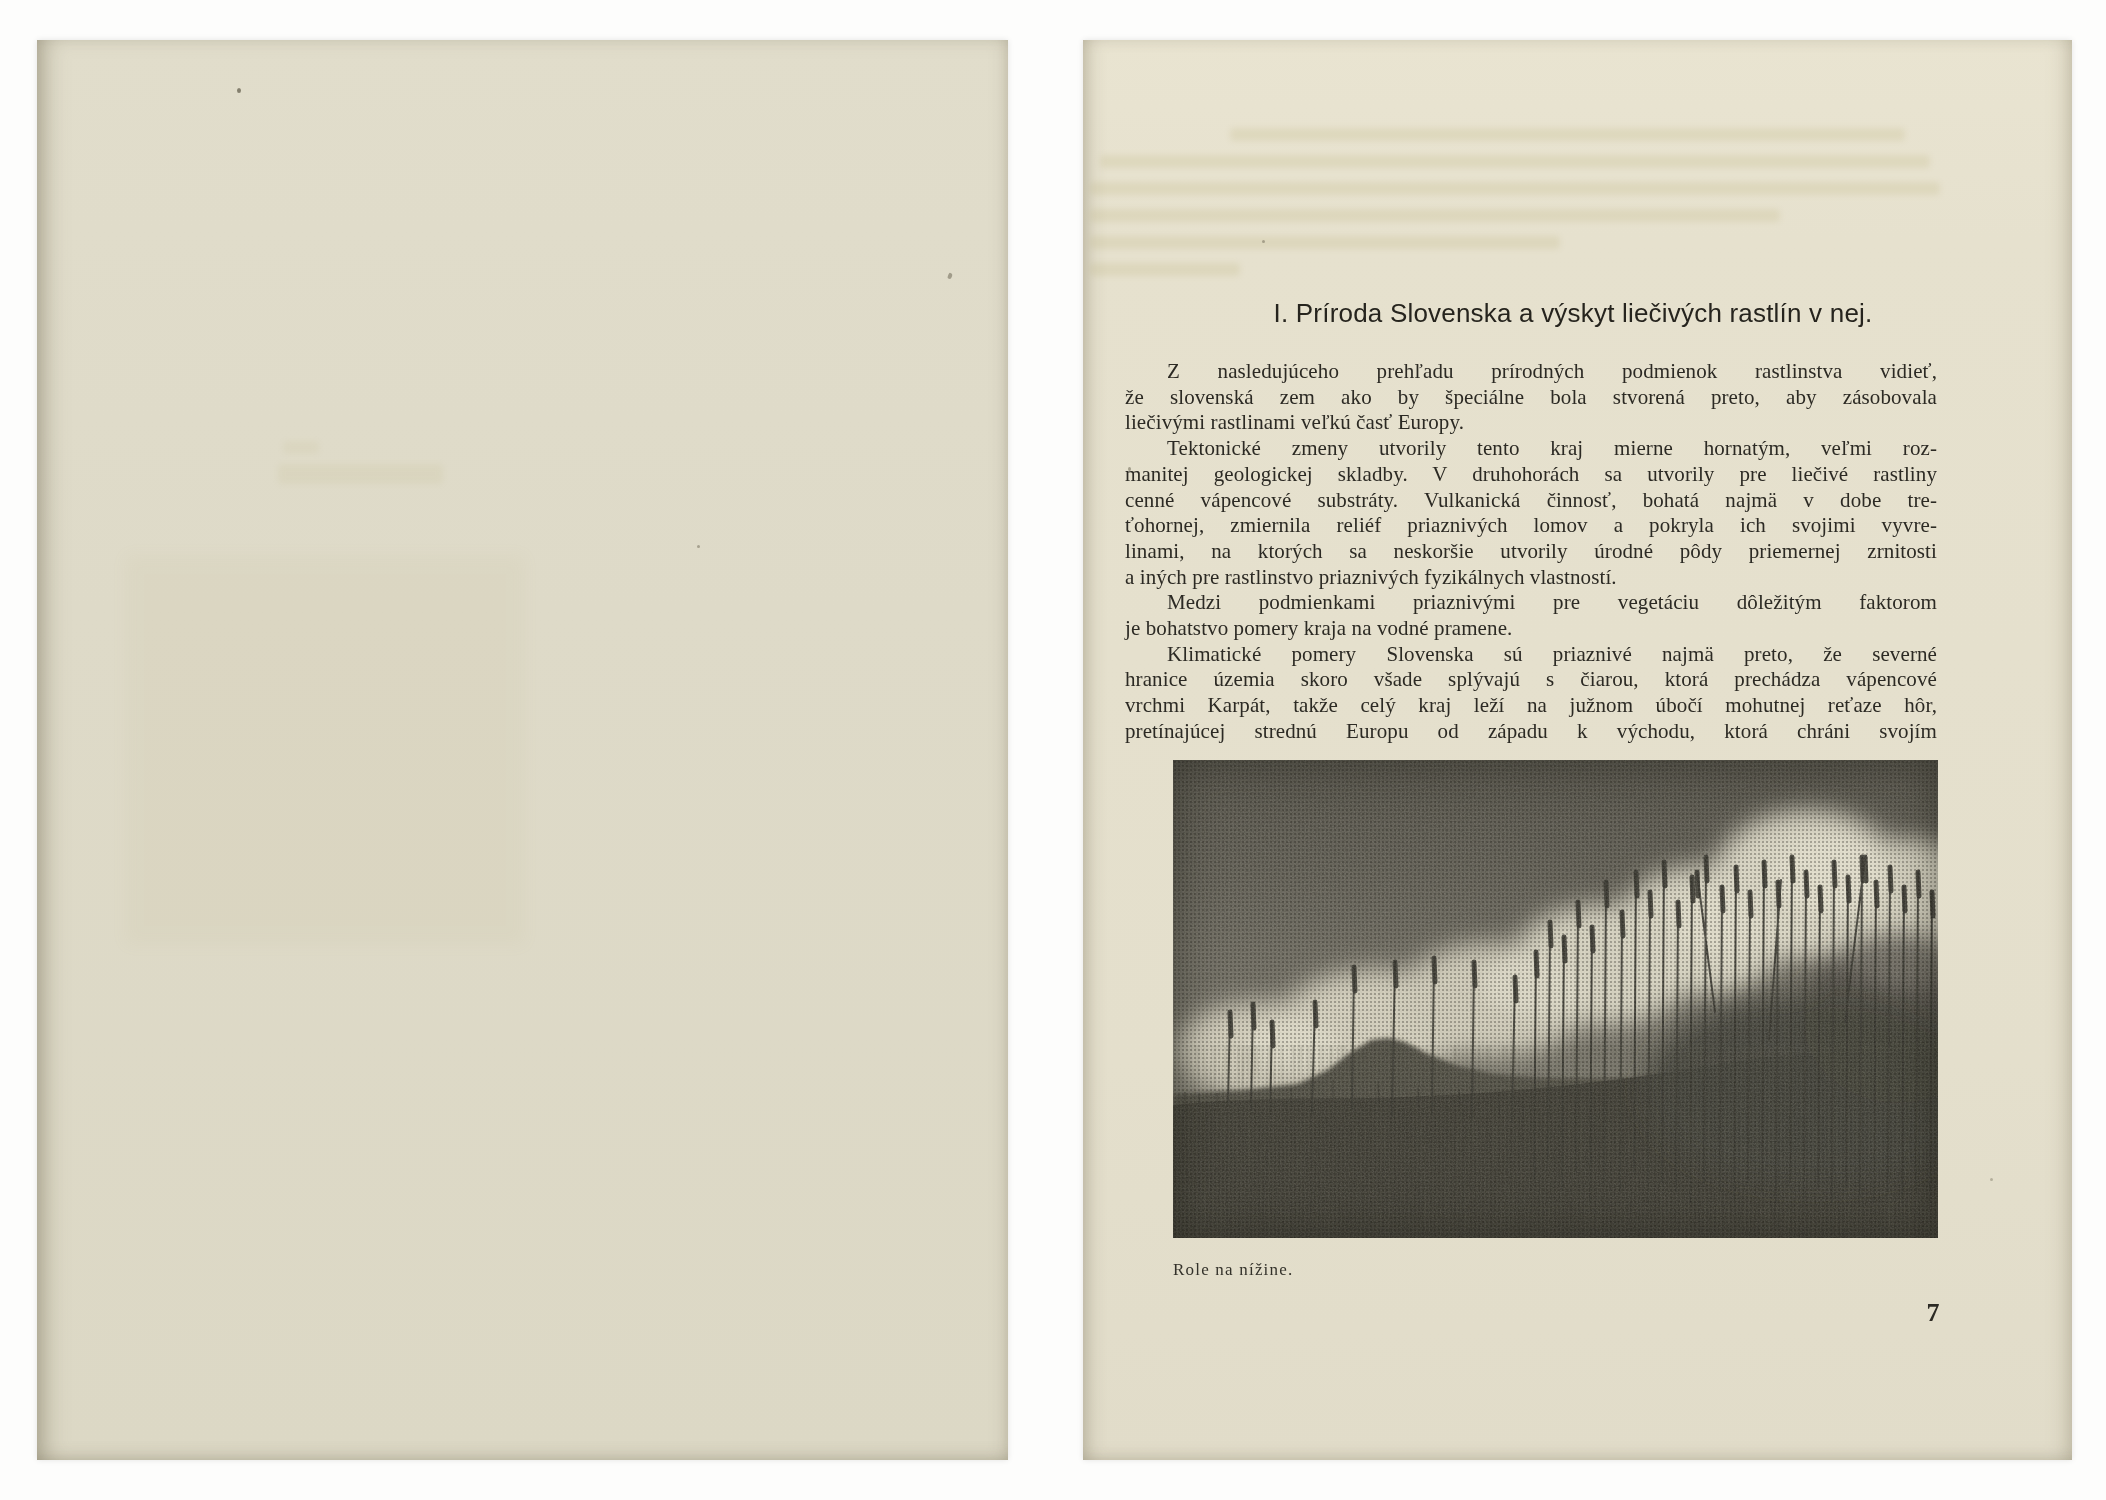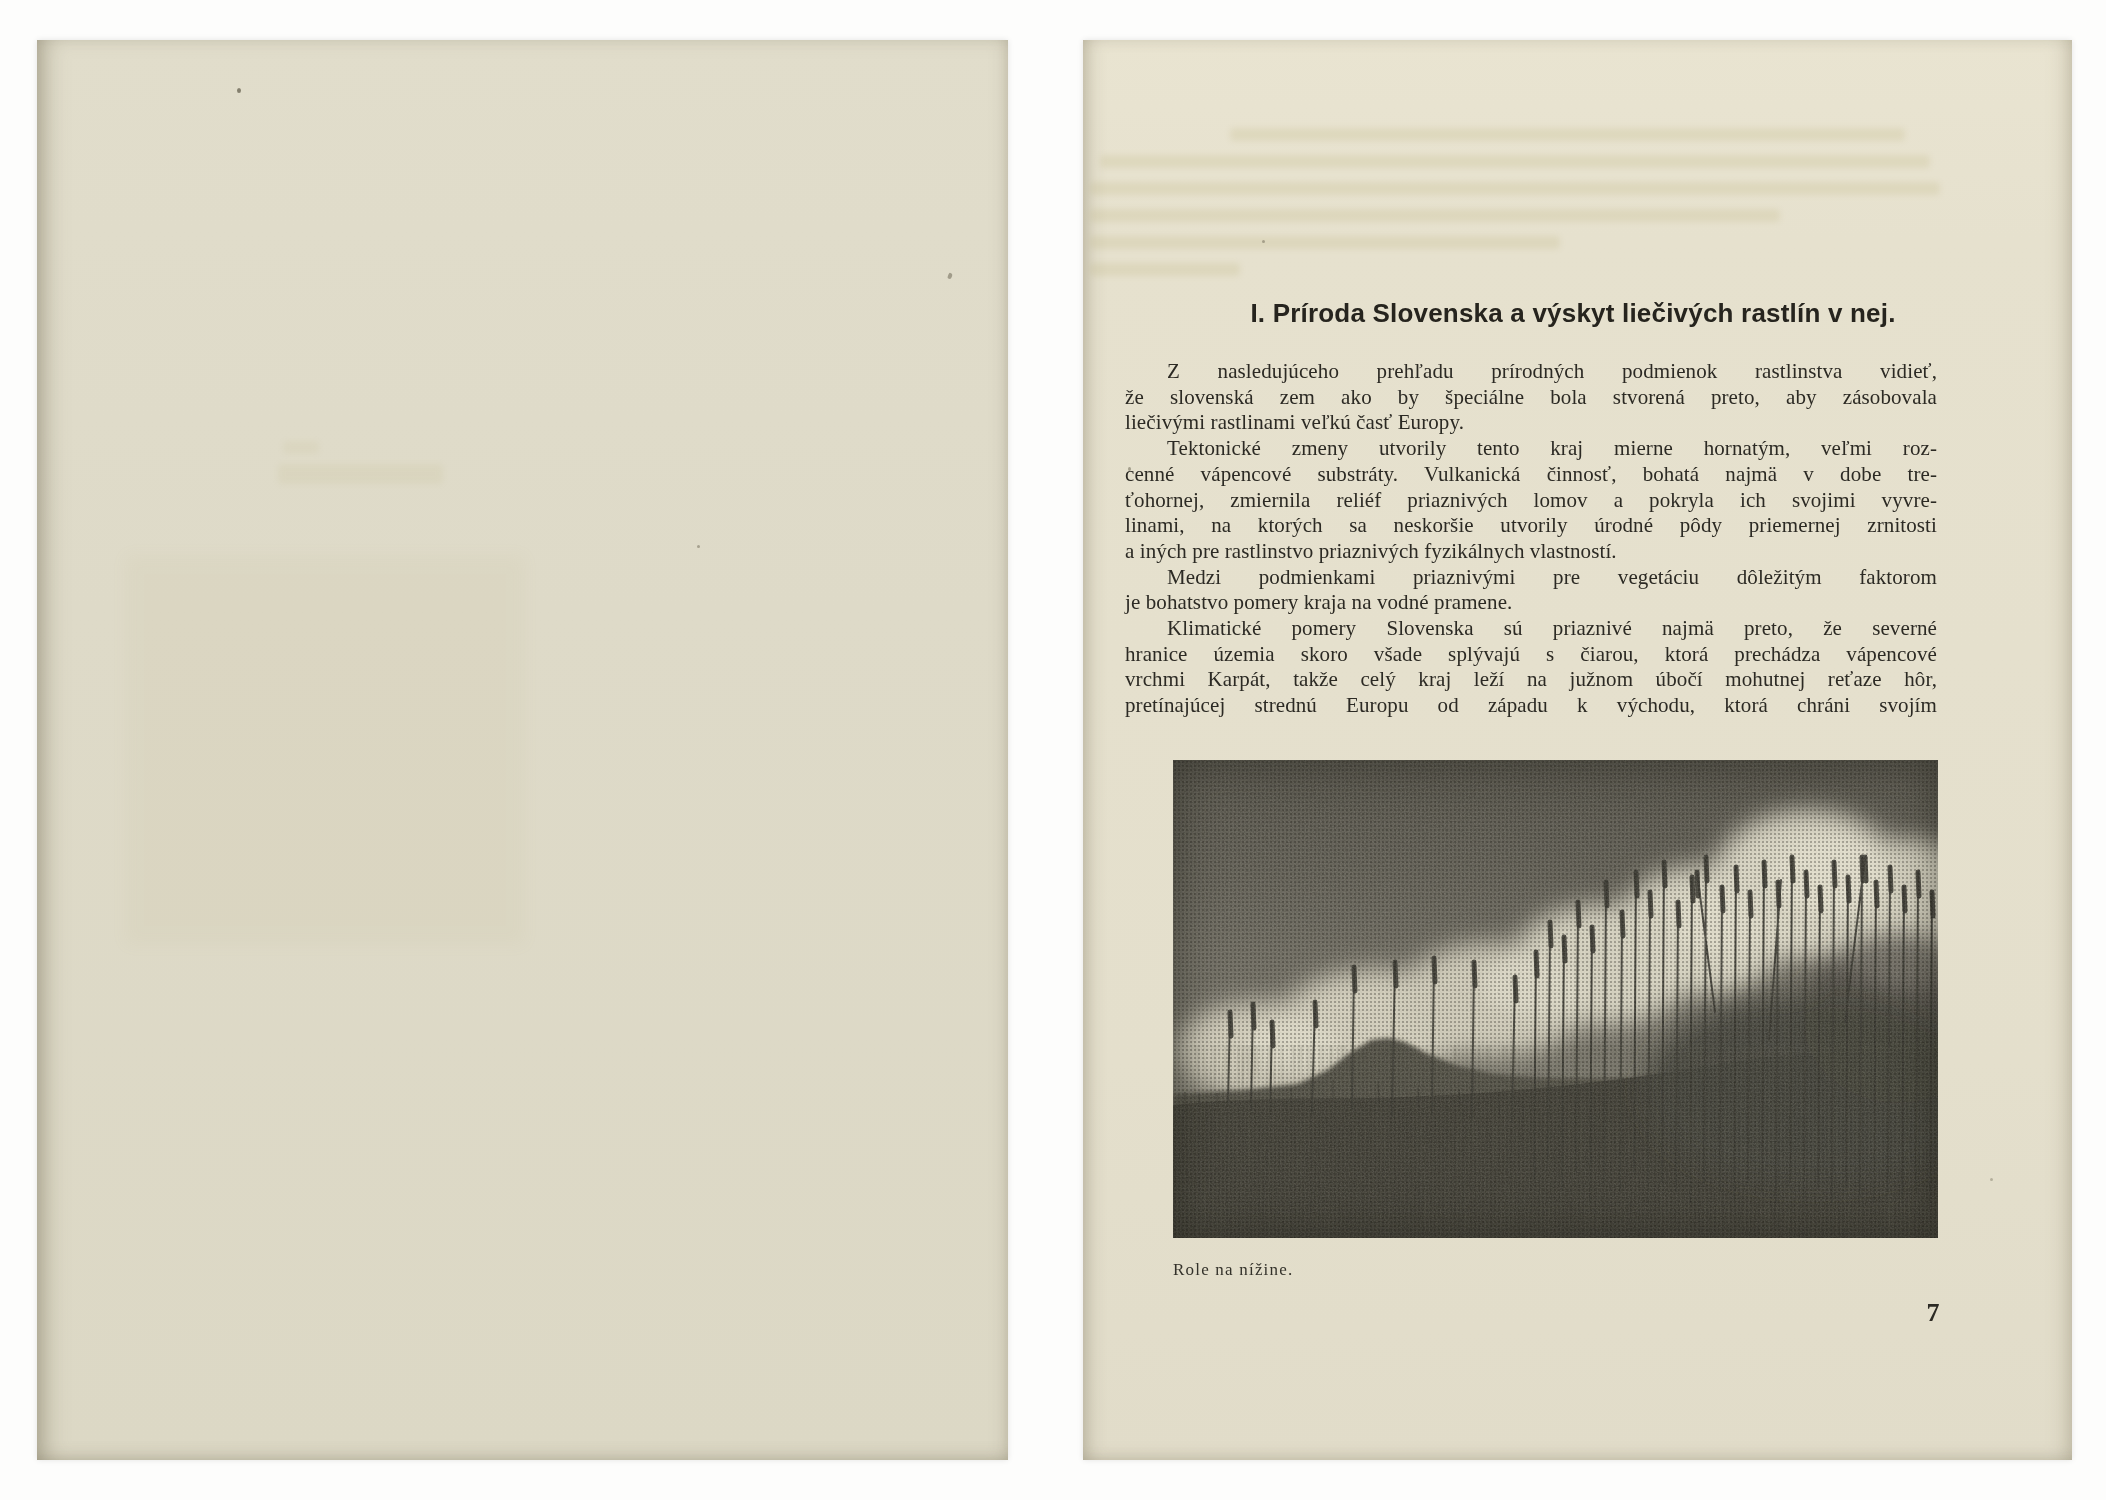--- a/index.html
+++ b/index.html
@@ -15,21 +15,21 @@
   .page-right{left:1083px;top:40px;width:989px;height:1420px;
      background:linear-gradient(180deg,#e9e4d1 0%,#e6e1ce 14%,#e4dfcc 72%,#e1dcc9 100%);
      box-shadow:inset 12px 0 20px -10px rgba(120,112,88,0.45),
                 inset -14px 0 22px -12px rgba(120,112,88,0.40),
                 inset 0 -10px 20px -12px rgba(120,112,88,0.25),
                 0 0 6px rgba(0,0,0,0.10);}
   .ghost{position:absolute;background:#aea361;opacity:0.16;filter:blur(3px);border-radius:4px;}
   .ghost-soft{position:absolute;background:#a89c66;opacity:0.05;filter:blur(8px);}
   .speck{position:absolute;border-radius:50%;background:#6d6856;}
   .title{position:absolute;left:80px;top:258px;width:820px;text-align:center;
-     font-family:"Liberation Sans", sans-serif;font-weight:700;font-size:26px;
+     font-family:"Liberation Sans", sans-serif;font-weight:400;font-size:26px;
      letter-spacing:0.2px;color:#26241e;}
   .body-block{position:absolute;left:42px;top:319px;width:812px;}
   .bl{font-size:21px;line-height:25.7px;color:#2c2a24;letter-spacing:0.1px;
       text-align:justify;text-align-last:justify;white-space:nowrap0;}
   .bl.e{text-align:center;text-align-last:left;}
   .bl.i{text-indent:42px;}
   .photo{position:absolute;left:90px;top:720px;width:765px;height:478px;background:#6b685e;}
   .photo svg{display:block;width:765px;height:478px;}
   .photo .halftone{position:absolute;left:0;top:0;right:0;bottom:0;
      background-image:radial-gradient(rgba(25,24,18,0.28) 1px, rgba(0,0,0,0) 1.4px);
@@ -68,20 +68,21 @@
     <div class="speck" style="left:45px;top:427px;width:3px;height:4px;opacity:0.55;"></div>
     <div class="speck" style="left:907px;top:1138px;width:3px;height:3px;opacity:0.4;"></div>
 
     <div class="title">I. Príroda Slovenska a výskyt liečivých rastlín v nej.</div>
 
     <div class="body-block">
       <div class="bl j i">Z nasledujúceho prehľadu prírodných podmienok rastlinstva vidieť,</div>
       <div class="bl j">že slovenská zem ako by špeciálne bola stvorená preto, aby zásobovala</div>
       <div class="bl e">liečivými rastlinami veľkú časť Europy.</div>
       <div class="bl j i">Tektonické zmeny utvorily tento kraj mierne hornatým, veľmi roz-</div>
+      <div class="bl j">manitej geologickej skladby. V druhohorách sa utvorily pre liečivé rastliny</div>
       <div class="bl j">cenné vápencové substráty. Vulkanická činnosť, bohatá najmä v dobe tre-</div>
       <div class="bl j">ťohornej, zmiernila reliéf priaznivých lomov a pokryla ich svojimi vyvre-</div>
       <div class="bl j">linami, na ktorých sa neskoršie utvorily úrodné pôdy priemernej zrnitosti</div>
       <div class="bl e">a iných pre rastlinstvo priaznivých fyzikálnych vlastností.</div>
       <div class="bl j i">Medzi podmienkami priaznivými pre vegetáciu dôležitým faktorom</div>
       <div class="bl e">je bohatstvo pomery kraja na vodné pramene.</div>
       <div class="bl j i">Klimatické pomery Slovenska sú priaznivé najmä preto, že severné</div>
       <div class="bl j">hranice územia skoro všade splývajú s čiarou, ktorá prechádza vápencové</div>
       <div class="bl j">vrchmi Karpát, takže celý kraj leží na južnom úbočí mohutnej reťaze hôr,</div>
       <div class="bl j">pretínajúcej strednú Europu od západu k východu, ktorá chráni svojím</div>

